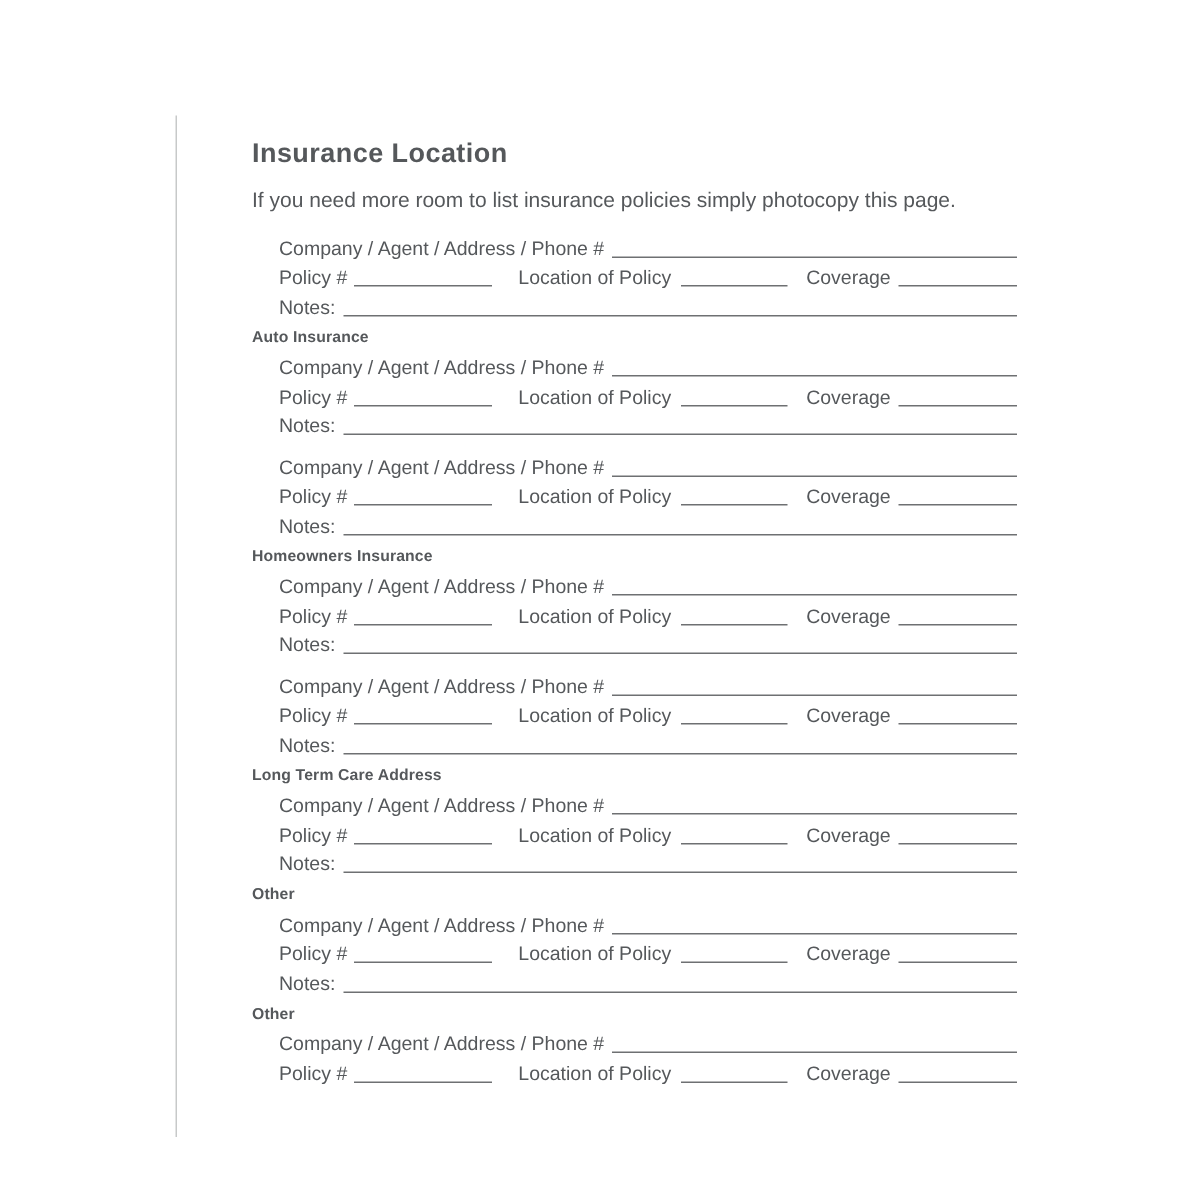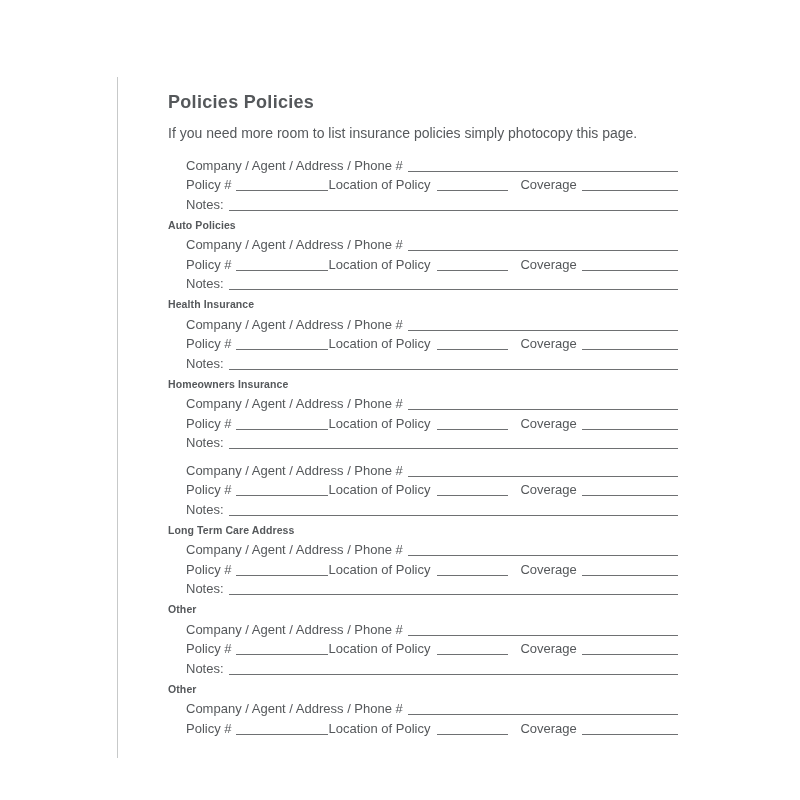--- a/index.html
+++ b/index.html
@@ -76,30 +76,30 @@
     margin-left: 5px;
   }
   .w-policy {
     width: 92px;
     margin-left: 4px;
   }
   .w-location {
     width: 71px;
     margin-left: 7px;
   }
-  .gap-lg { margin-left: 1px; }
+  .gap-lg { margin-left: 18px; }
   .gap-md { margin-left: 12px; }
 </style>
 </head>
 <body style="--text: #55585b; --rule: #6e7072; --edge: #c7c9c9;">
 
 <div class="page-edge"></div>
 
 <div class="content">
-  <h1 class="title">Policies Policies</h1>
+  <h1 class="title">Insurance Location</h1>
   <p class="intro">If you need more room to list insurance policies simply photocopy this page.</p>
   <div class="sections" id="sections">
   <div class="section">
     <div class="row">
       <span class="label">Company / Agent / Address / Phone #</span>
       <span class="line fill"></span>
     </div>
     <div class="row">
       <span class="label">Policy #</span>
       <span class="line w-policy"></span>
@@ -108,41 +108,40 @@
       <span class="label gap-md">Coverage</span>
       <span class="line fill"></span>
     </div>
     <div class="row">
       <span class="label">Notes:</span>
       <span class="line fill"></span>
     </div>
   </div>
 
   <div class="section">
-    <div class="section-heading">Auto Policies</div>
-    <div class="row">
-      <span class="label">Company / Agent / Address / Phone #</span>
-      <span class="line fill"></span>
-    </div>
-    <div class="row">
-      <span class="label">Policy #</span>
-      <span class="line w-policy"></span>
-      <span class="label gap-lg">Location of Policy</span>
-      <span class="line w-location"></span>
-      <span class="label gap-md">Coverage</span>
-      <span class="line fill"></span>
-    </div>
-    <div class="row">
-      <span class="label">Notes:</span>
-      <span class="line fill"></span>
-    </div>
-  </div>
-
-  <div class="section">
-    <div class="section-heading">Health Insurance</div>
+    <div class="section-heading">Auto Insurance</div>
+    <div class="row">
+      <span class="label">Company / Agent / Address / Phone #</span>
+      <span class="line fill"></span>
+    </div>
+    <div class="row">
+      <span class="label">Policy #</span>
+      <span class="line w-policy"></span>
+      <span class="label gap-lg">Location of Policy</span>
+      <span class="line w-location"></span>
+      <span class="label gap-md">Coverage</span>
+      <span class="line fill"></span>
+    </div>
+    <div class="row">
+      <span class="label">Notes:</span>
+      <span class="line fill"></span>
+    </div>
+  </div>
+
+  <div class="section">
     <div class="row">
       <span class="label">Company / Agent / Address / Phone #</span>
       <span class="line fill"></span>
     </div>
     <div class="row">
       <span class="label">Policy #</span>
       <span class="line w-policy"></span>
       <span class="label gap-lg">Location of Policy</span>
       <span class="line w-location"></span>
       <span class="label gap-md">Coverage</span>

